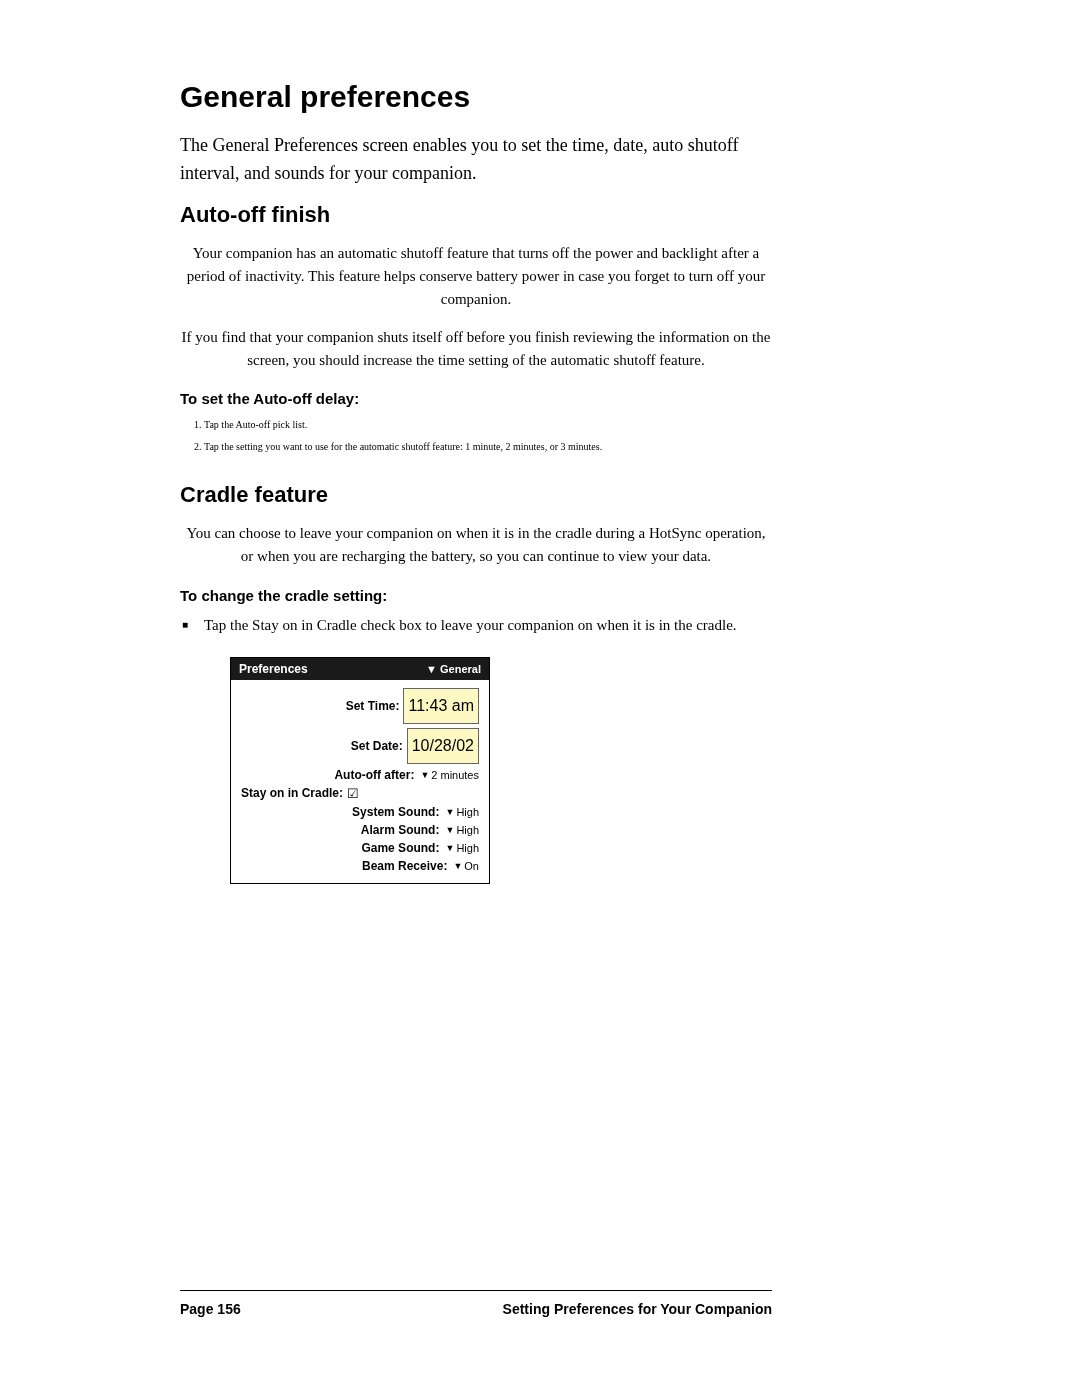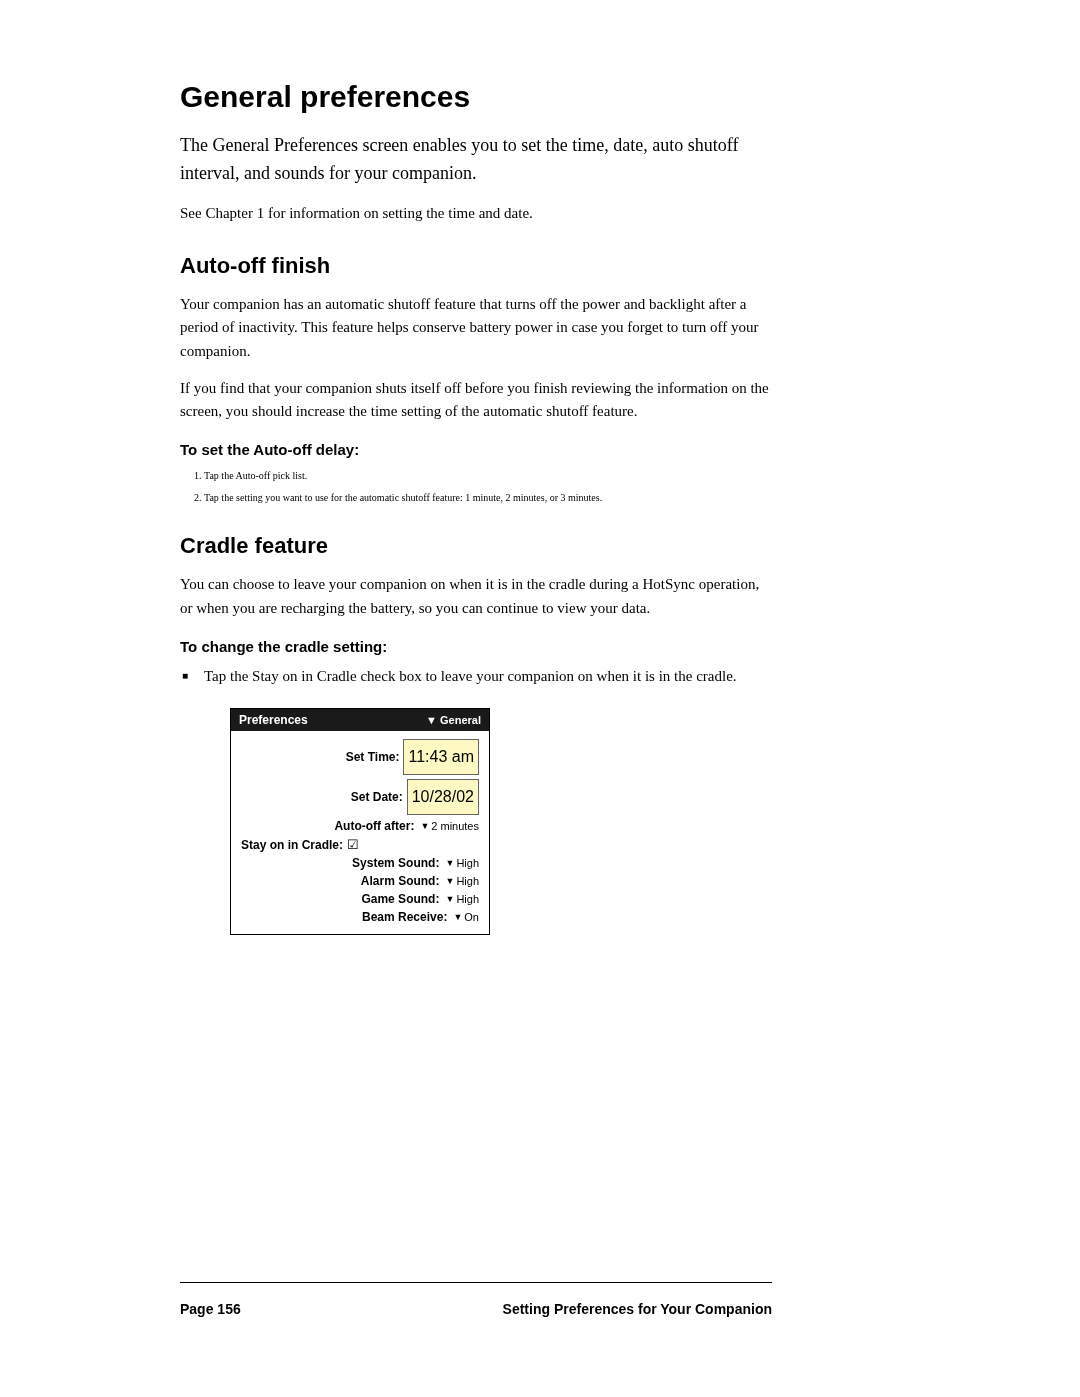--- a/index.html
+++ b/index.html
@@ -59,20 +59,21 @@
       font-family: Arial, Helvetica, sans-serif;
       margin-bottom: 14px;
       color: #000;
     }
 
     .section-text {
       font-size: 15px;
       line-height: 1.55;
       margin-bottom: 14px;
       color: #000;
+      text-align: center;
     }
 
     .subsection-label {
       font-weight: bold;
       font-size: 15px;
       margin-bottom: 10px;
       margin-top: 18px;
       color: #000;
       font-family: Arial, Helvetica, sans-serif;
     }
@@ -188,21 +189,21 @@
       margin-right: 4px;
     }
 
     .checkbox-symbol {
       font-size: 13px;
     }
 
     .page-footer {
       border-top: 1px solid #000;
       margin-top: 60px;
-      padding-top: 18px;
+      padding-top: 10px;
       display: flex;
       justify-content: space-between;
       align-items: center;
     }
 
     .footer-page {
       font-size: 14px;
       font-weight: bold;
       font-family: Arial, Helvetica, sans-serif;
     }
@@ -219,21 +220,20 @@
   </style>
 </head>
 <body>
 
 <div class="page-container">
   <div class="content-area">
 
     <h1 class="page-title">General preferences</h1>
 
     <p class="intro-text">The General Preferences screen enables you to set the time, date, auto shutoff interval, and sounds for your companion.</p>
-    <p class="see-also-text">See Chapter 1 for information on setting the time and date.</p>
 
     <div class="section-gap">
       <h2 class="section-heading">Auto-off finish</h2>
       <p class="section-text">Your companion has an automatic shutoff feature that turns off the power and backlight after a period of inactivity. This feature helps conserve battery power in case you forget to turn off your companion.</p>
       <p class="section-text">If you find that your companion shuts itself off before you finish reviewing the information on the screen, you should increase the time setting of the automatic shutoff feature.</p>
       <p class="subsection-label">To set the Auto-off delay:</p>
       <ol class="ordered-list">
         <li>Tap the Auto-off pick list.</li>
         <li>Tap the setting you want to use for the automatic shutoff feature: 1 minute, 2 minutes, or 3 minutes.</li>
       </ol>

